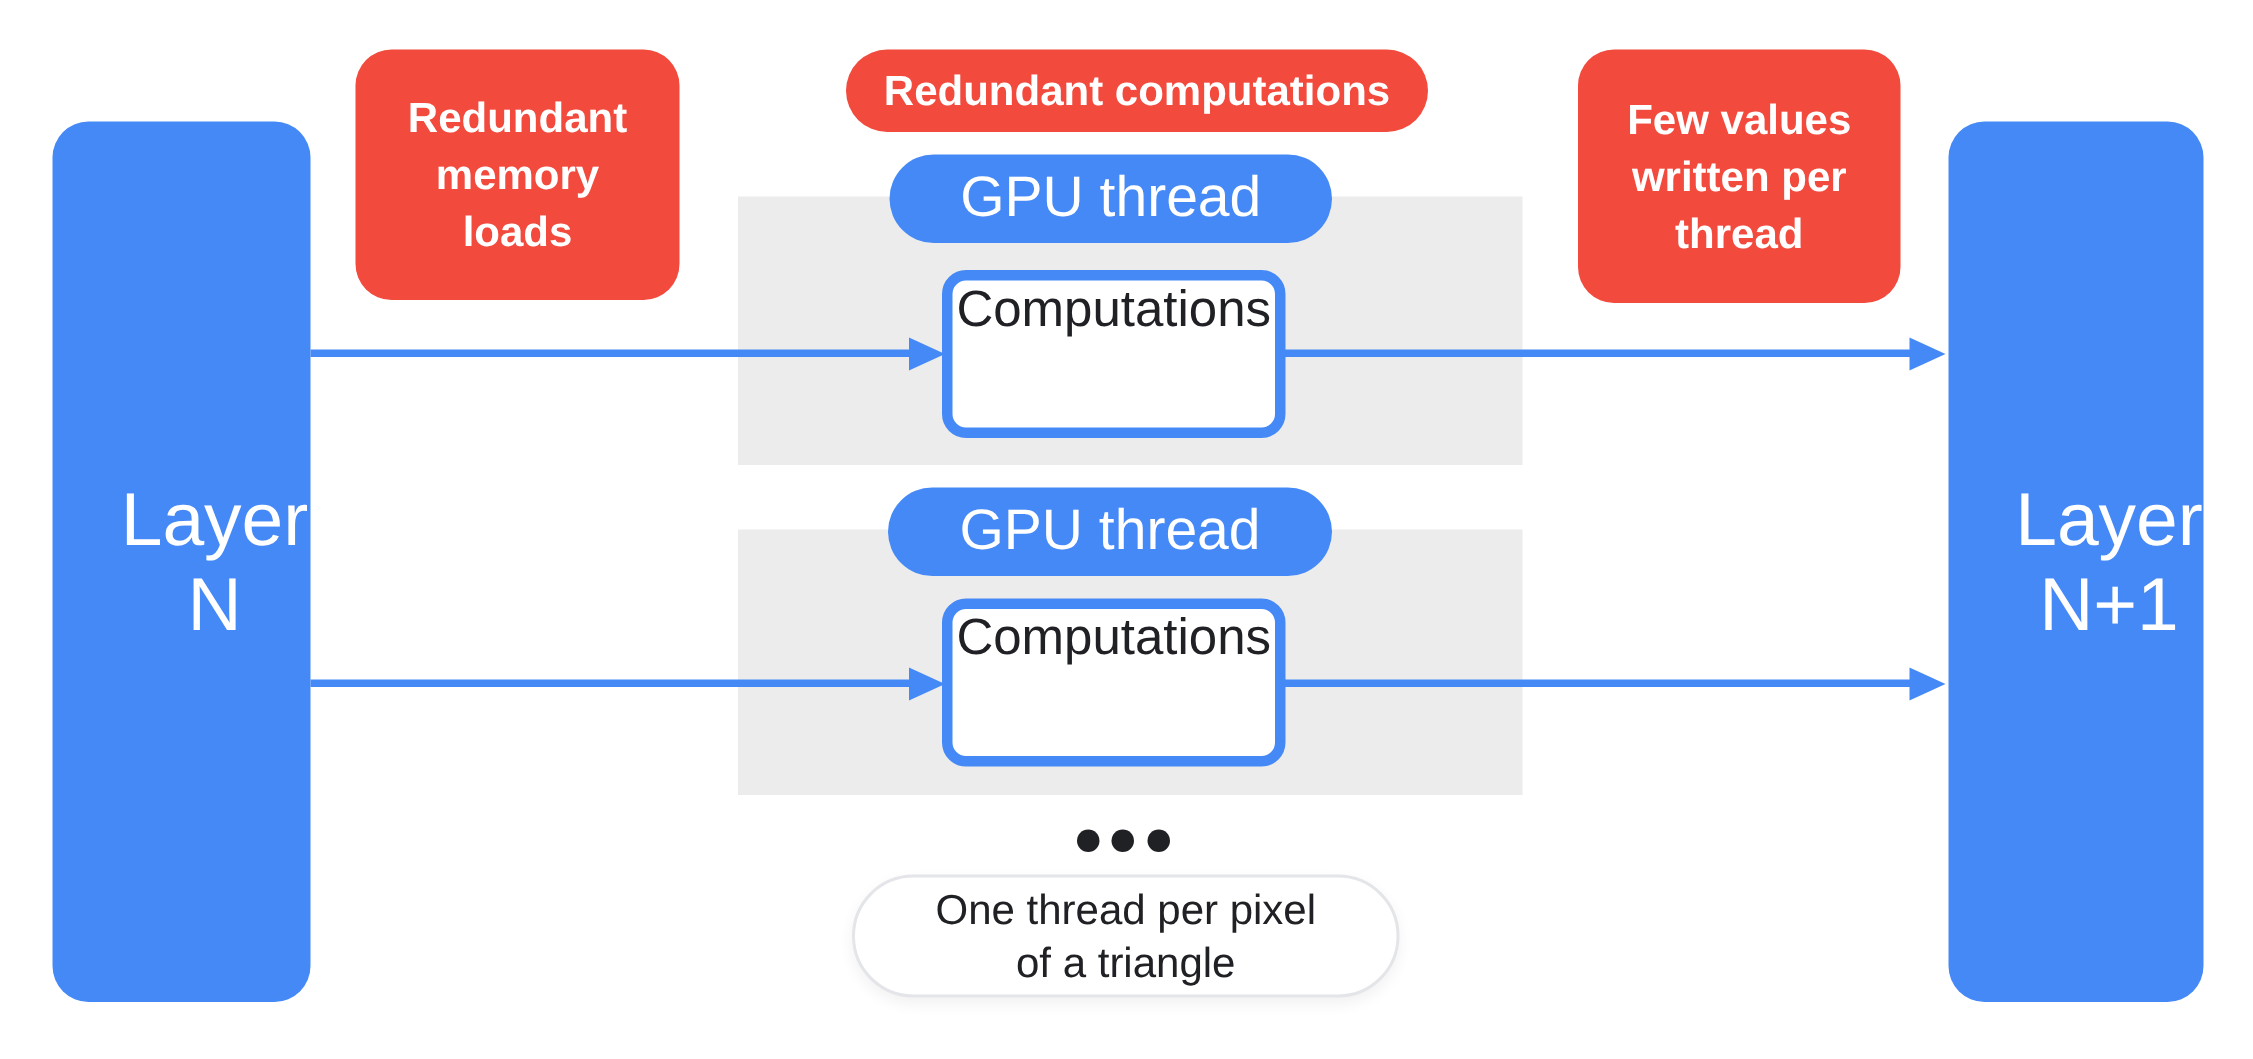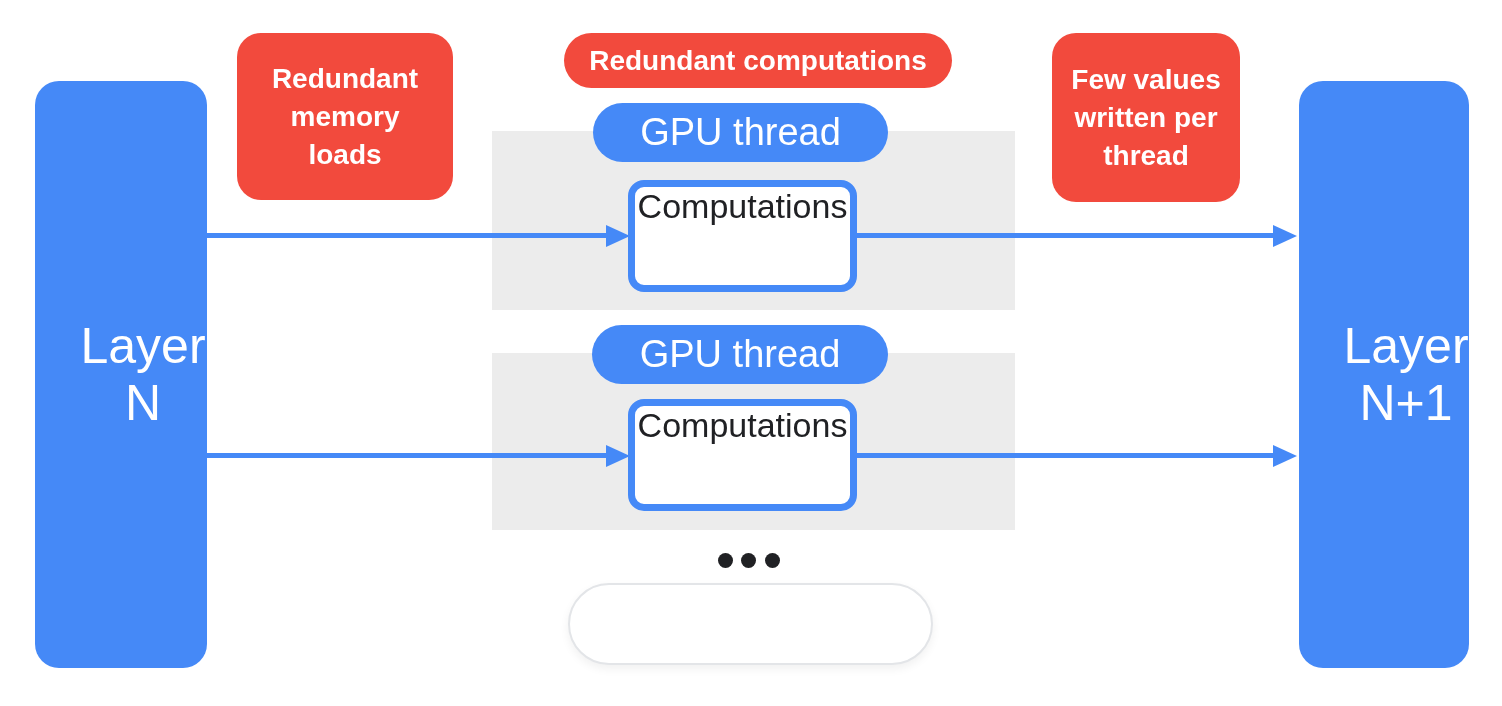--- a/index.html
+++ b/index.html
@@ -60,21 +60,21 @@
     font-size:28px;line-height:38px;
     padding:0 18px;
   }
   .badge-compute{
     left:564px;top:33px;width:388px;height:55px;
     border-radius:28px;
     font-size:28px;
     white-space:nowrap;
   }
   .badge-writes{
-    left:1052px;top:33px;width:188px;height:169px;
+    left:1052px;top:33px;width:215px;height:169px;
     border-radius:24px;
     font-size:28px;line-height:38px;
     padding:0 16px;
   }
 
   
   .gray-box{
     background:var(--gray);
     z-index:1;
   }
@@ -202,15 +202,17 @@
   <div class="abs arrow-line line-a2"></div>
   <div class="abs arrow-head head-a2"></div>
   <div class="abs arrow-line line-b2"></div>
   <div class="abs arrow-head head-b2"></div>
 
   <div class="abs dot dot-1"></div>
   <div class="abs dot dot-2"></div>
   <div class="abs dot dot-3"></div>
 
   <div class="abs caption-pill">
+    <div>One thread per pixel</div>
+    <div>of a triangle</div>
   </div>
 
 </div>
 
 </body></html>

